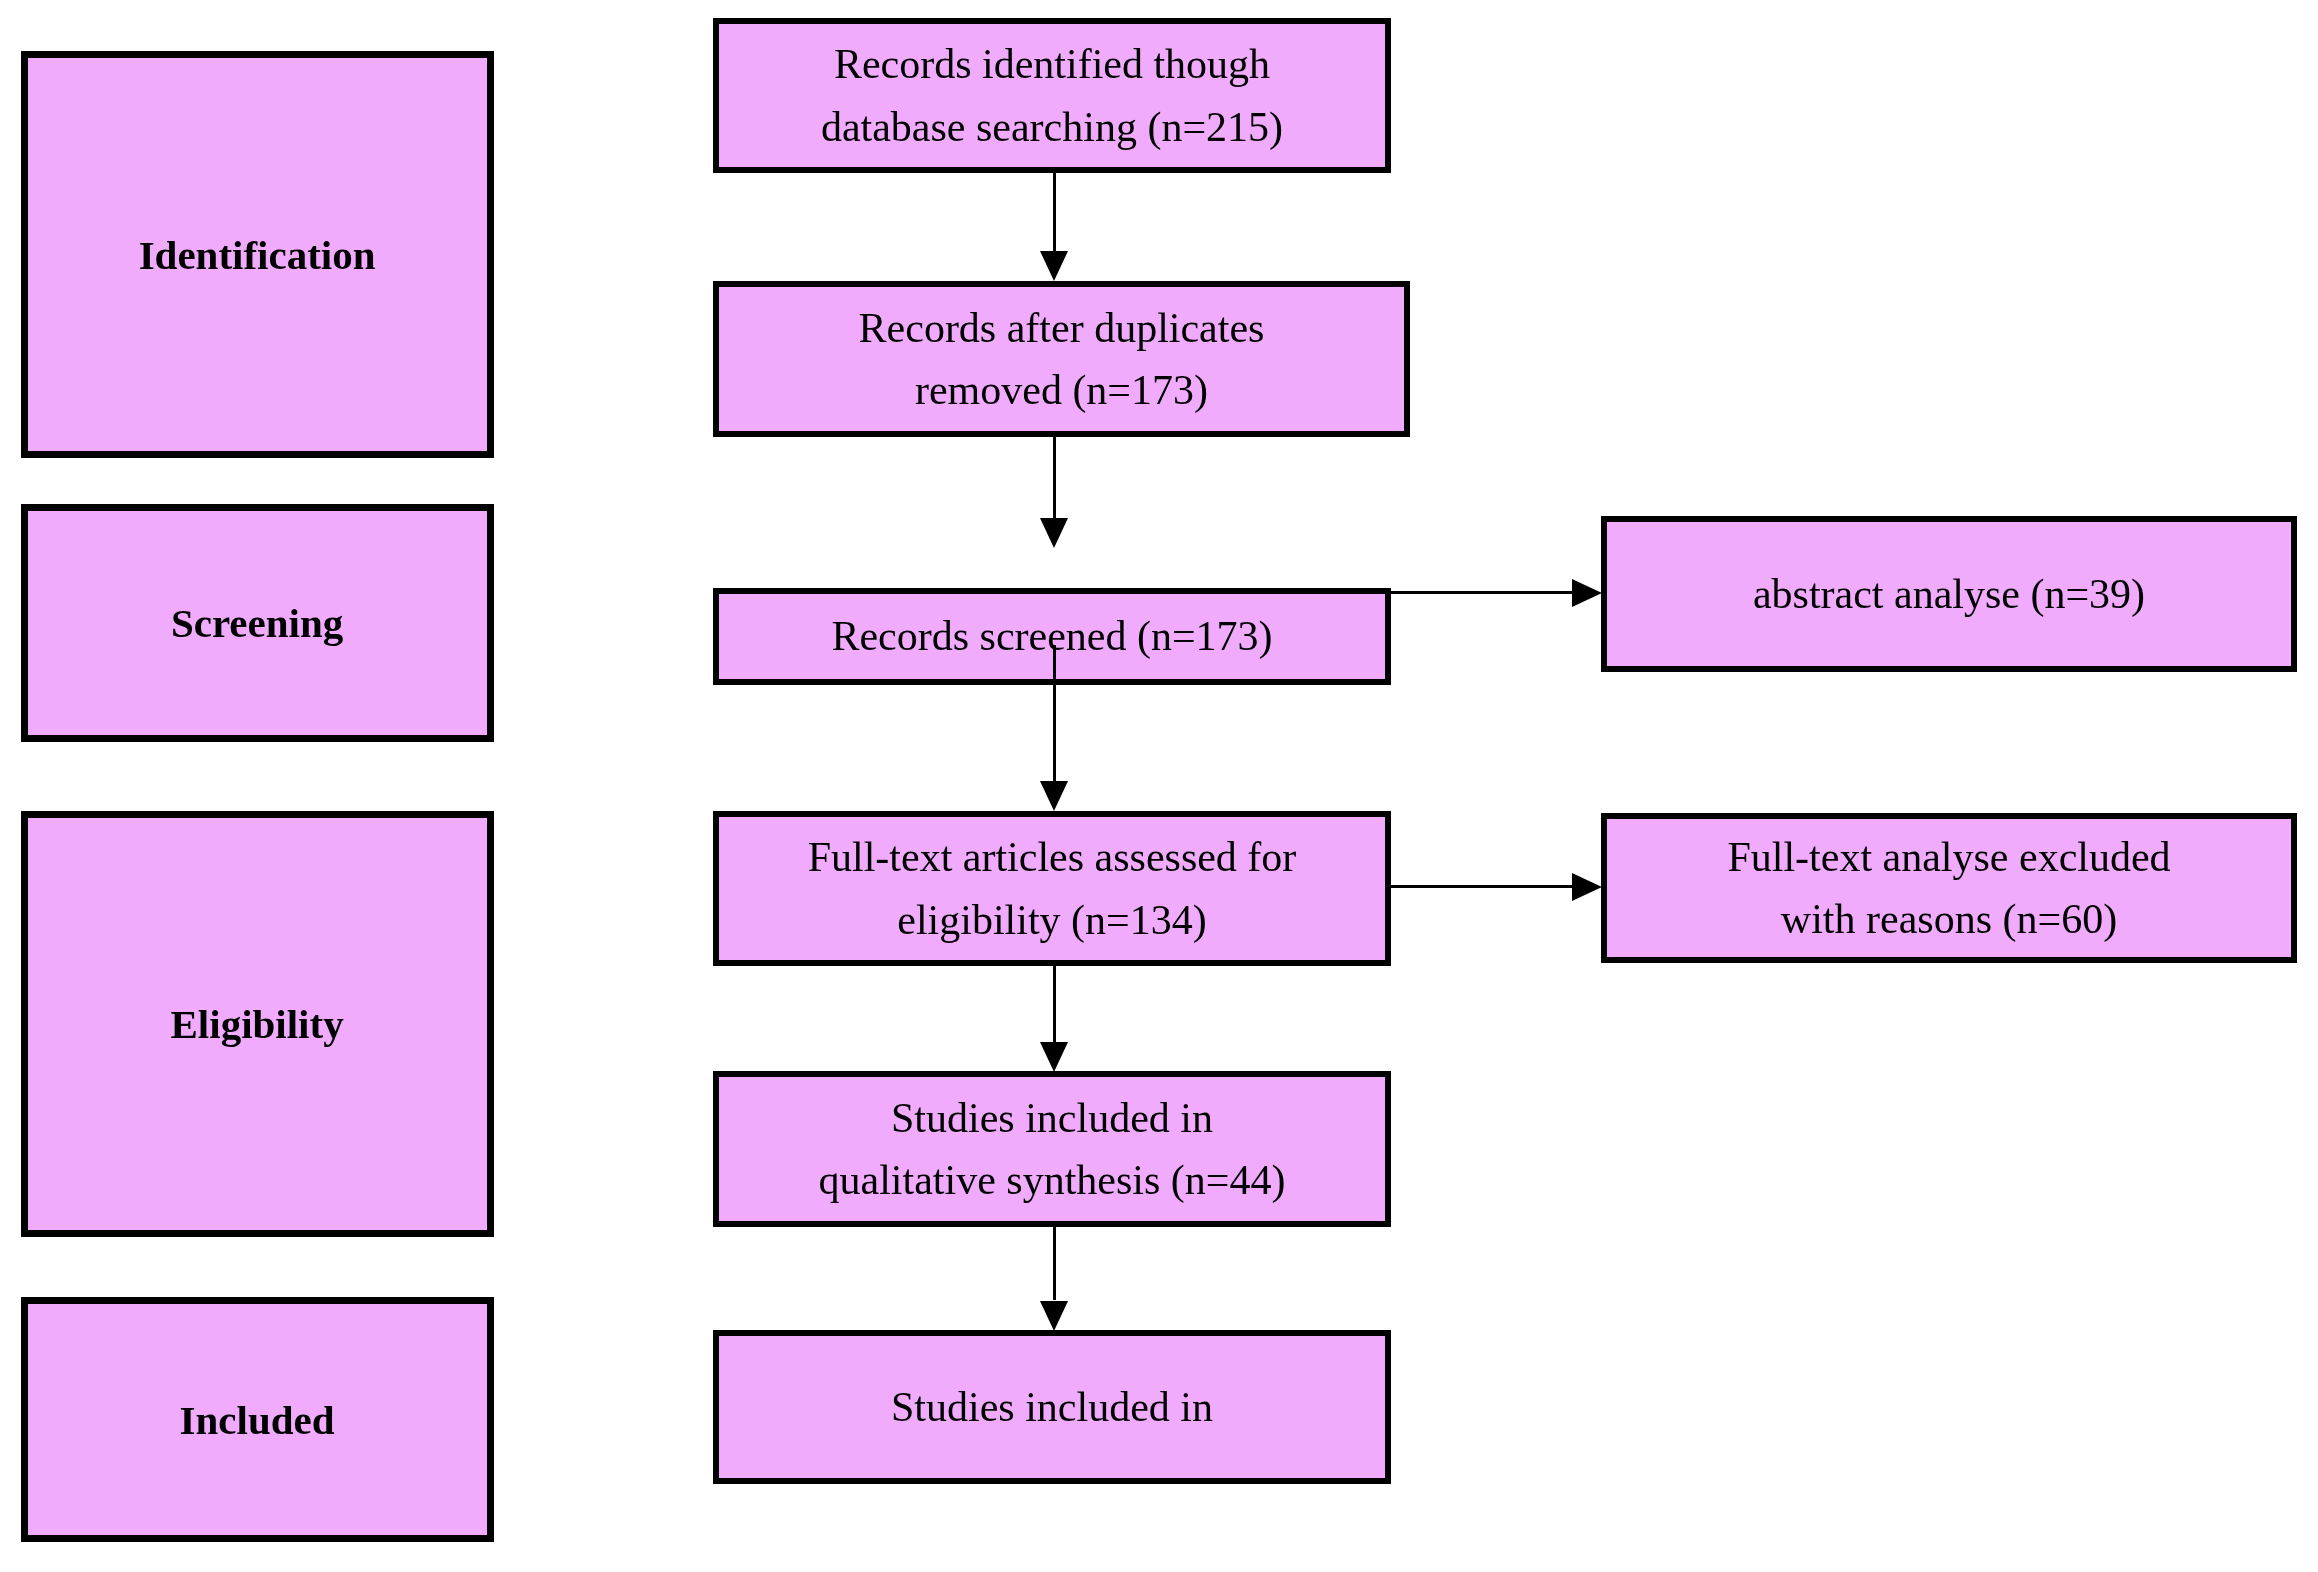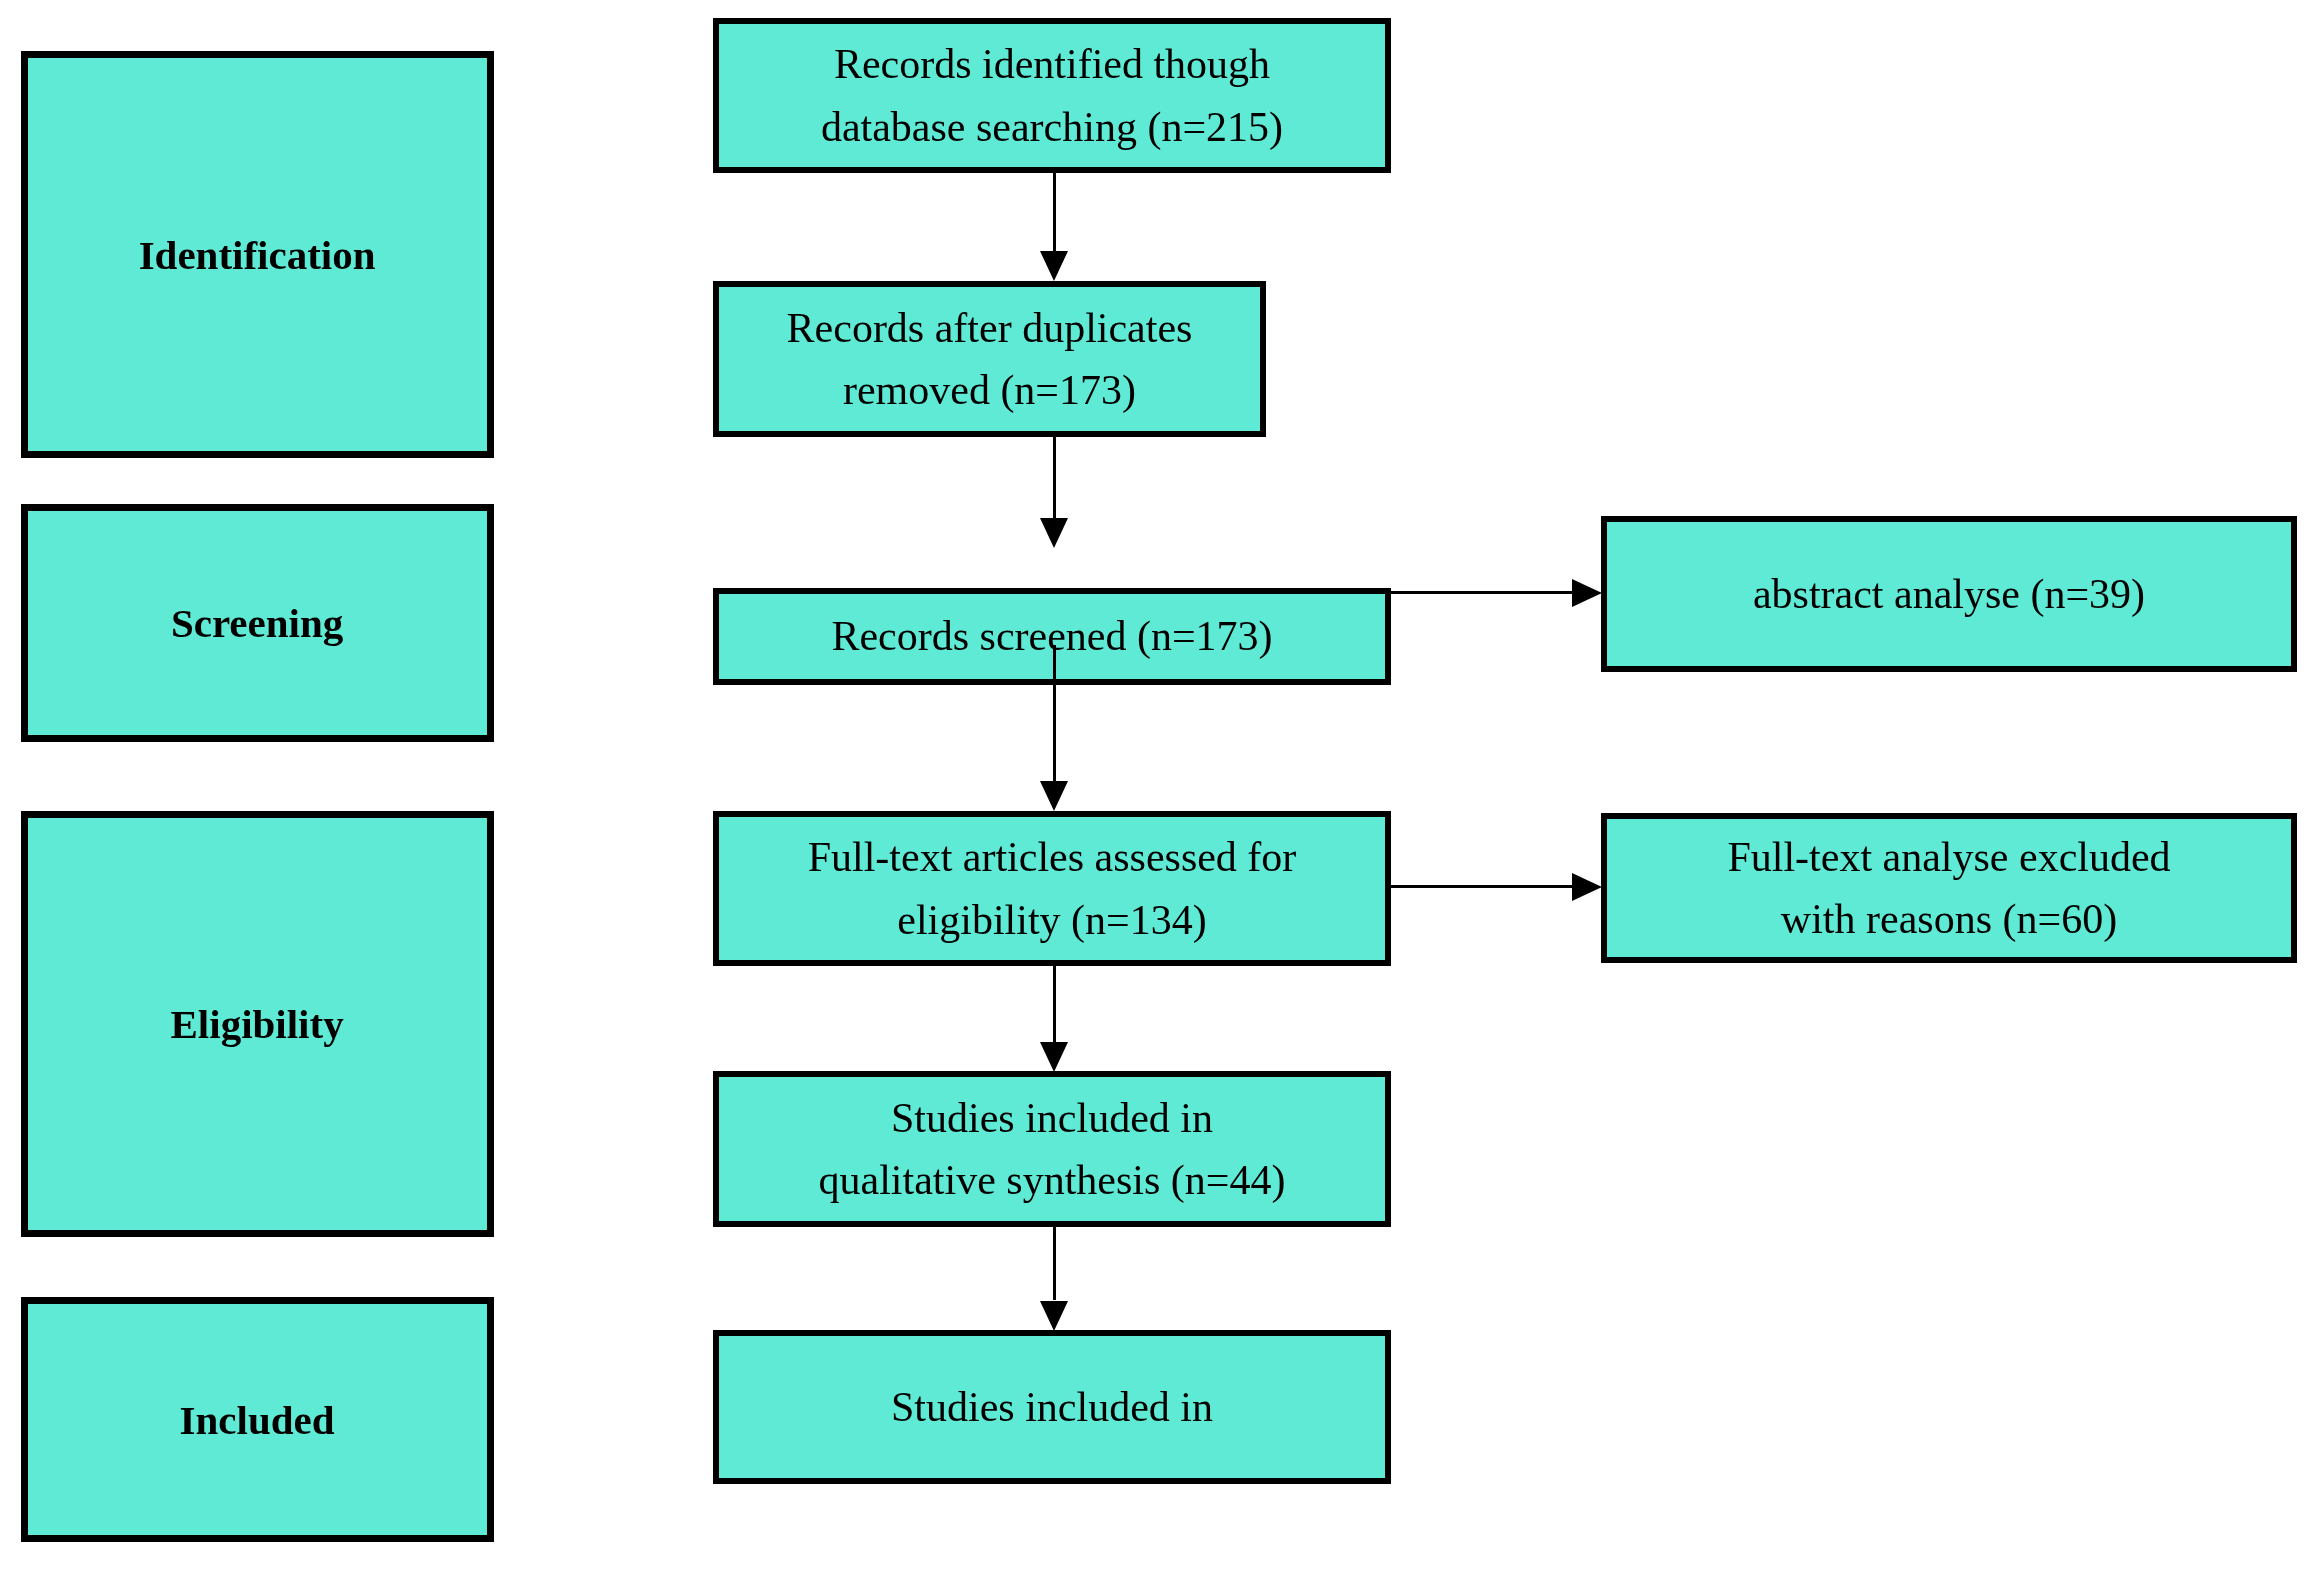--- a/index.html
+++ b/index.html
@@ -11,21 +11,21 @@
     position: relative;
     width: 2319px;
     height: 1573px;
     background: #ffffff;
     font-family: "Liberation Serif", serif;
     color: #000000;
   }
   .box {
     position: absolute;
     box-sizing: border-box;
-    background: #5eead4;
+    background: #f0abfc;
     border: 7px solid #000000;
     display: flex;
     align-items: center;
     justify-content: center;
     text-align: center;
   }
   .flowbox { border-width: 6.4px; }
   .sidebox { border-width: 6.4px; }
   .boxtext {
     width: 100%;
@@ -86,21 +86,21 @@
     <div class="stage-label">Included</div>
   </div>
 
   <div class="box flowbox" style="left:713px; top:18px; width:678px; height:155px;">
     <div class="boxtext">
       <div>Records identified though</div>
       <div>database searching (n=215)</div>
     </div>
   </div>
 
-  <div class="box flowbox" style="left:713px; top:281px; width:553px; height:156px;">
+  <div class="box flowbox" style="left:713px; top:281px; width:697px; height:156px;">
     <div class="boxtext">
       <div>Records after duplicates</div>
       <div>removed (n=173)</div>
     </div>
   </div>
 
   <div class="box flowbox" style="left:713px; top:548px; width:678px; height:97px;margin-top:40px;">
     <div class="boxtext">
       <div>Records screened (n=173)</div>
     </div>

